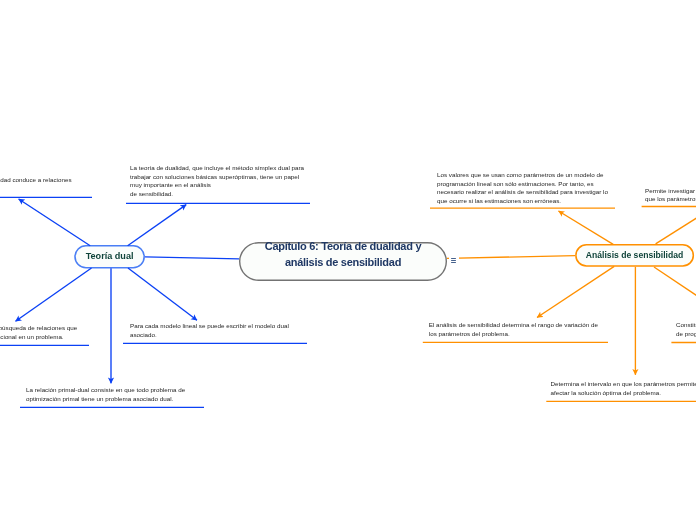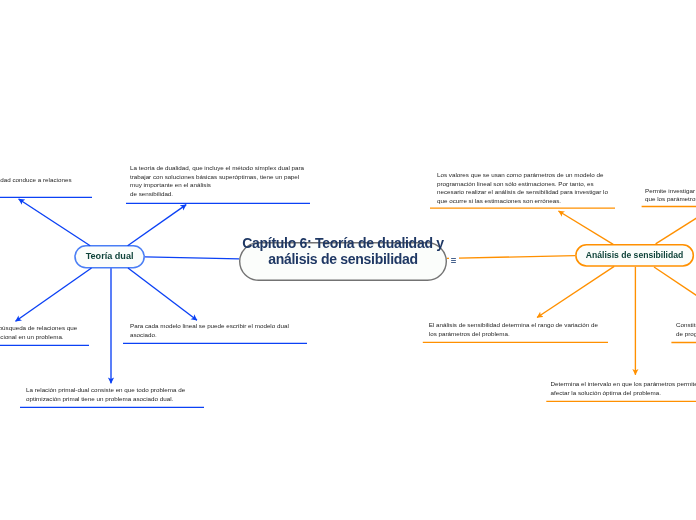--- a/index.html
+++ b/index.html
@@ -3,21 +3,21 @@
 <meta charset="utf-8">
 <style>
   html,body{margin:0;padding:0;background:#ffffff;}
   body{width:696px;height:520px;font-family:"Liberation Sans",sans-serif;overflow:hidden;position:relative;-webkit-font-smoothing:antialiased;}
   #stage{position:absolute;left:0;top:0;width:696px;height:520px;overflow:hidden;background:#fff;}
   svg.links{position:absolute;left:0;top:0;width:696px;height:520px;pointer-events:none;}
 
   .node{position:absolute;box-sizing:border-box;filter:opacity(1);display:flex;align-items:center;justify-content:center;
         text-align:center;font-weight:bold;}
   #node-center{left:239px;top:242px;width:208px;height:25px;
-        font-size:14px;line-height:15.5px;color:#1f3864;letter-spacing:-0.28px;align-items:flex-end;}
+        font-size:11px;line-height:15.5px;color:#1f3864;letter-spacing:-0.28px;}
   #node-dual{left:74.3px;top:244.8px;width:70.6px;height:23.3px;
         font-size:9.1px;letter-spacing:0px;color:#10443a;}
   #node-sens{left:575.2px;top:244.1px;width:118.8px;height:22.6px;
         font-size:8.6px;letter-spacing:0px;color:#10443a;}
 
   .tblock{position:absolute;filter:opacity(1);font-size:6.25px;line-height:8.5px;color:#262626;}
   .tblock span{display:block;white-space:nowrap;}
 
   .hamburger{position:absolute;left:448.5px;top:255.5px;width:10px;height:10px;background:#fff;}
   .hamburger i{display:block;position:absolute;left:2.3px;width:5.6px;height:1.2px;background:#46618c;border-radius:.6px;}

